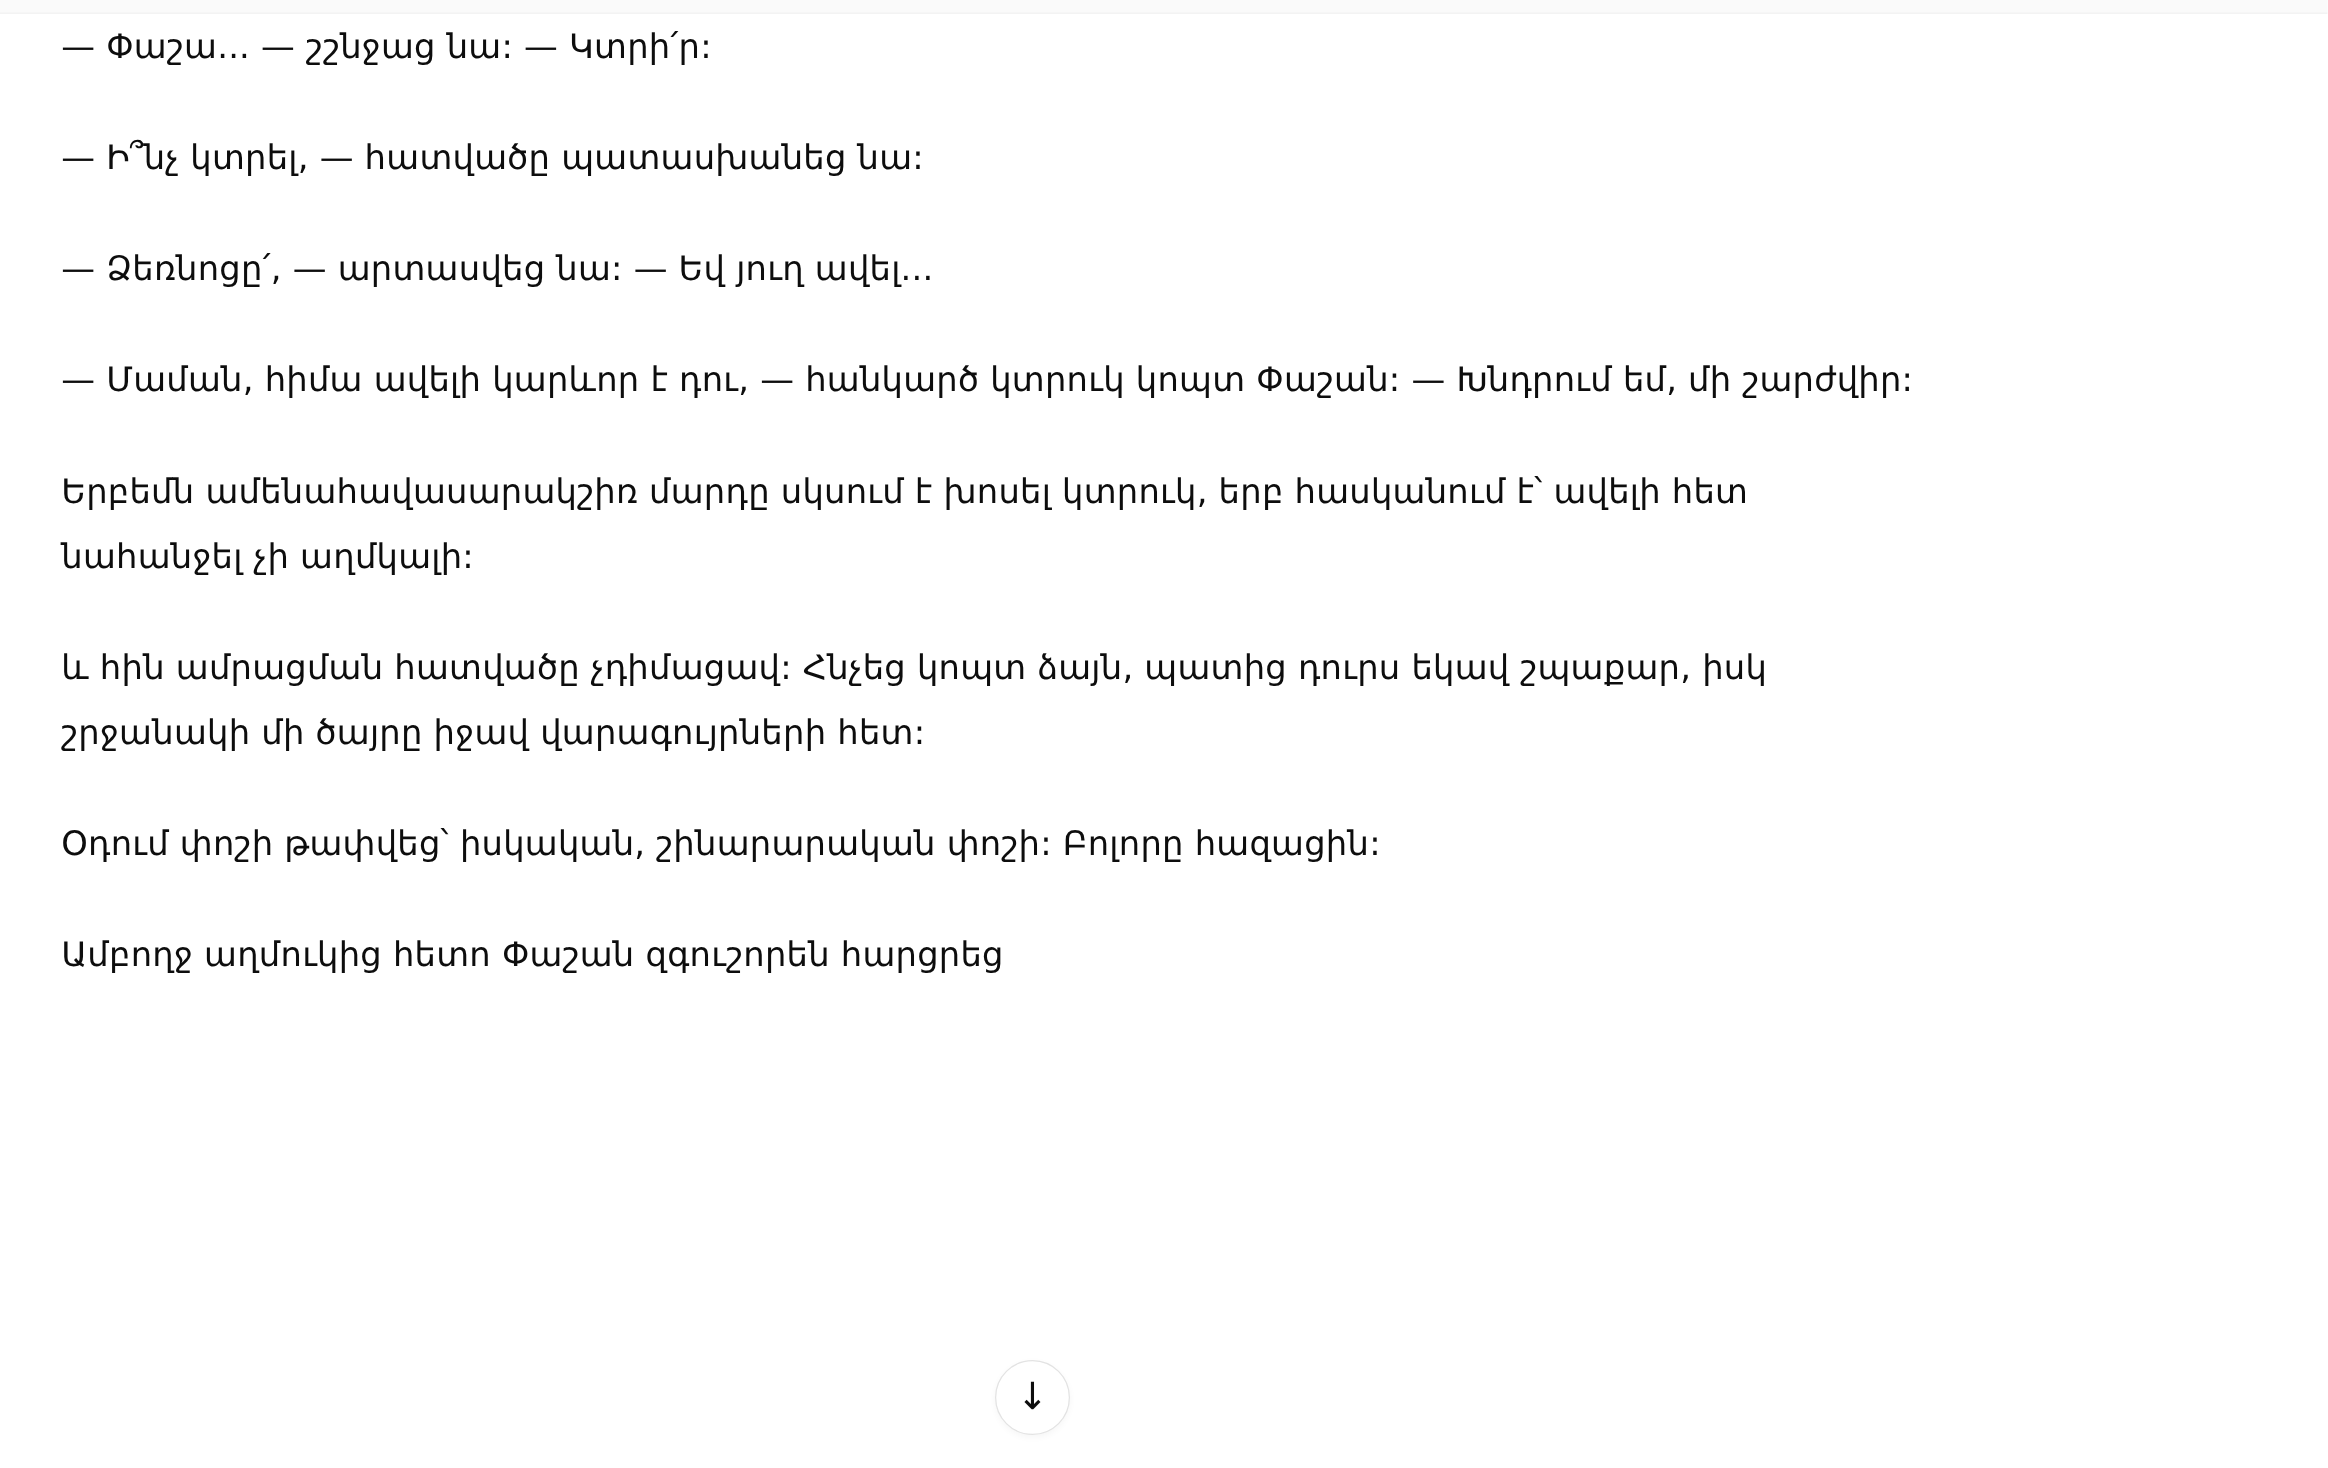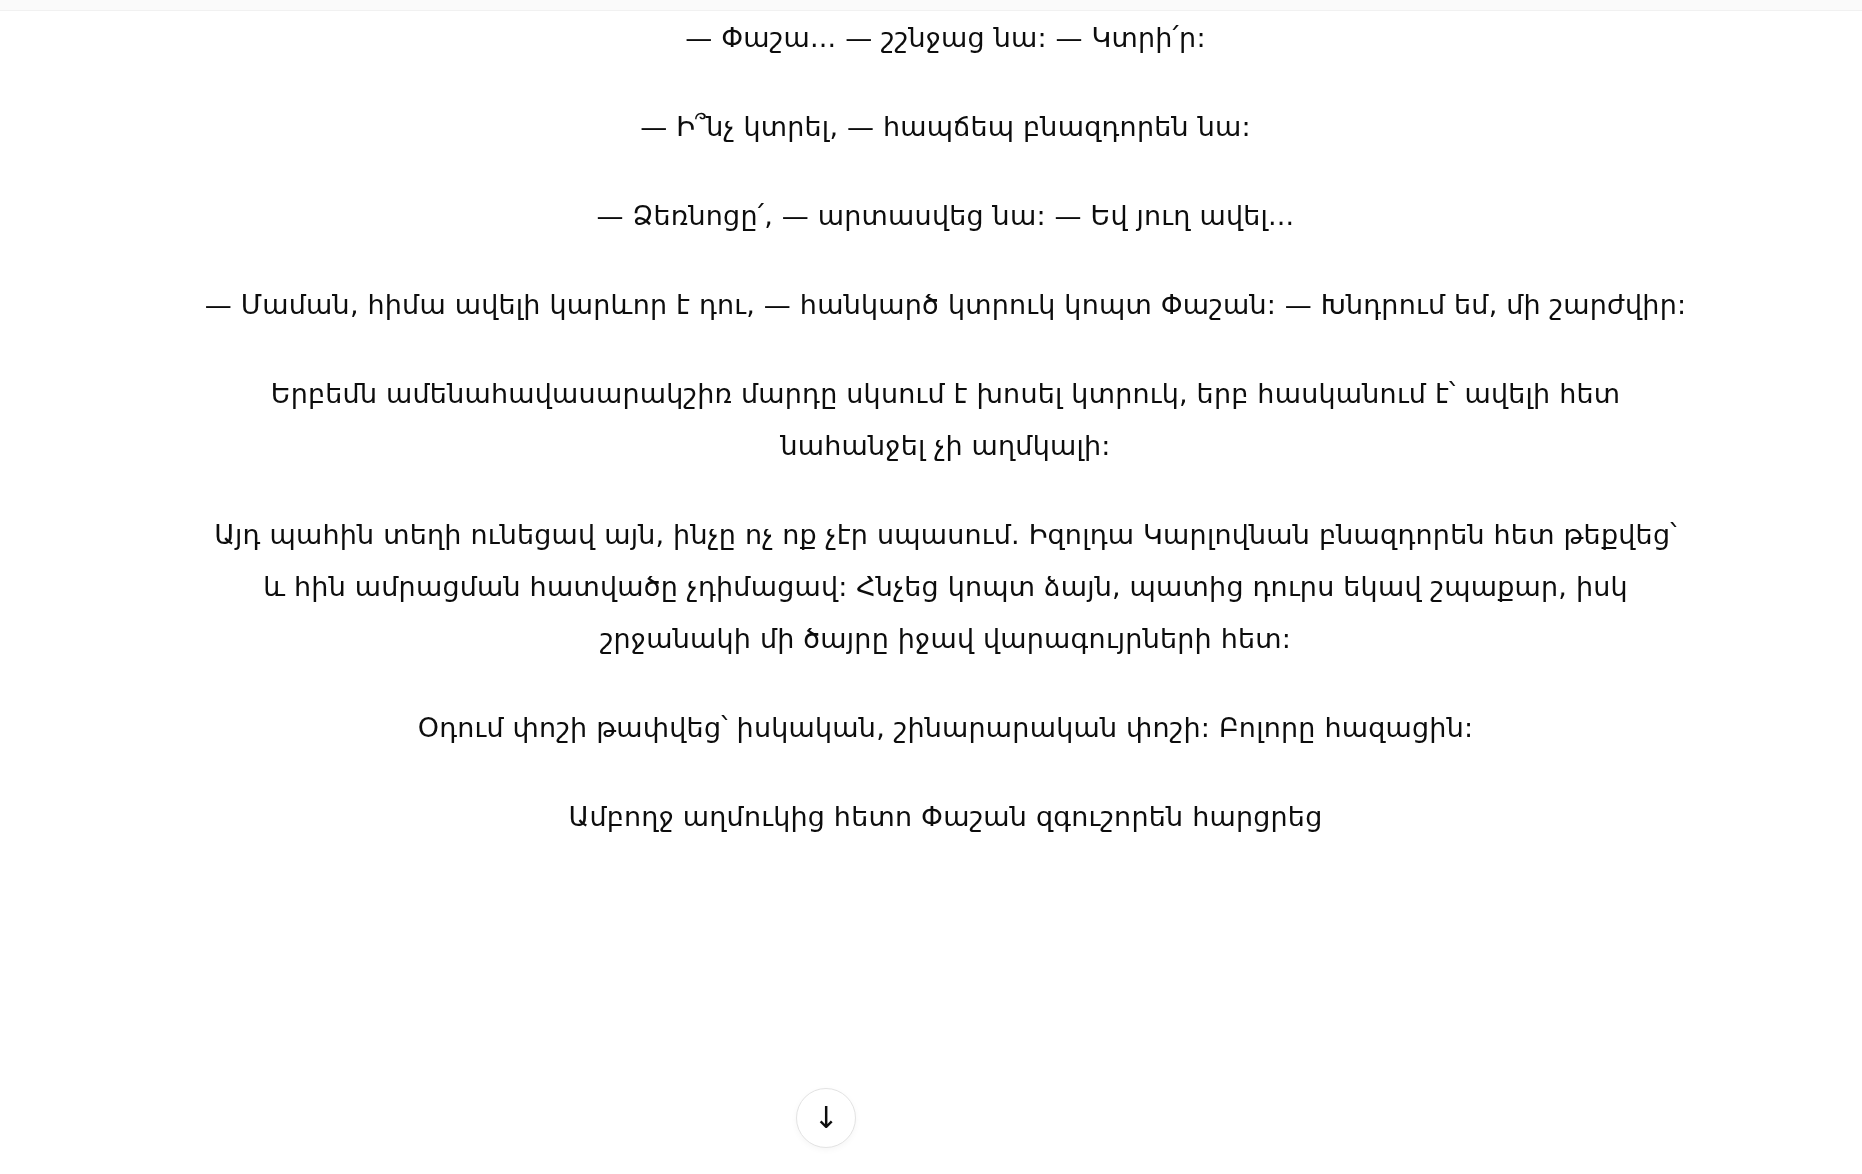--- a/index.html
+++ b/index.html
@@ -20,21 +20,20 @@
     top: 0; left: 0; right: 0;
     height: 10px;
     background: #fafafa;
     border-bottom: 1px solid #f1f1f1;
   }
   .content {
     position: absolute;
     top: 12px;
     left: 49px;
     right: 20px;
-    text-align: center;
   }
   .para { margin: 0 0 37px 0; }
   .line {
     height: 52px;
     line-height: 52px;
     font-size: 27px;
     white-space: nowrap;
     letter-spacing: 0.2px;
   }
   .scroll-btn {
@@ -65,40 +64,39 @@
 
 <div class="top-edge"></div>
 
 <div class="content">
 
   <div class="para">
     <div class="line">— Փաշա... — շշնջաց նա: — Կտրի՛ր:</div>
   </div>
 
   <div class="para">
-    <div class="line">— Ի՞նչ կտրել, — հապճեպ բնազդորեն նա:</div>
+    <div class="line">— Ի՞նչ կտրել, — հատվածը պատասխանեց նա:</div>
   </div>
 
   <div class="para">
     <div class="line">— Ձեռնոցը՛, — արտասվեց նա: — Եվ յուղ ավել...</div>
   </div>
 
 
 
   <div class="para">
     <div class="line">— Մաման, հիմա ավելի կարևոր է դու, — հանկարծ կտրուկ կոպտ Փաշան: — Խնդրում եմ, մի շարժվիր:</div>
   </div>
 
   <div class="para">
     <div class="line">Երբեմն ամենահավասարակշիռ մարդը սկսում է խոսել կտրուկ, երբ հասկանում է՝ ավելի հետ</div>
     <div class="line">նահանջել չի աղմկալի:</div>
   </div>
 
   <div class="para">
-    <div class="line">Այդ պահին տեղի ունեցավ այն, ինչը ոչ ոք չէր սպասում. Իզոլդա Կարլովնան բնազդորեն հետ թեքվեց՝</div>
     <div class="line">և հին ամրացման հատվածը չդիմացավ: Հնչեց կոպտ ձայն, պատից դուրս եկավ շպաքար, իսկ</div>
     <div class="line">շրջանակի մի ծայրը իջավ վարագույրների հետ:</div>
   </div>
 
   <div class="para">
     <div class="line">Օդում փոշի թափվեց՝ իսկական, շինարարական փոշի: Բոլորը հազացին:</div>
   </div>
 
   <div class="para">
     <div class="line">Ամբողջ աղմուկից հետո Փաշան զգուշորեն հարցրեց</div>

